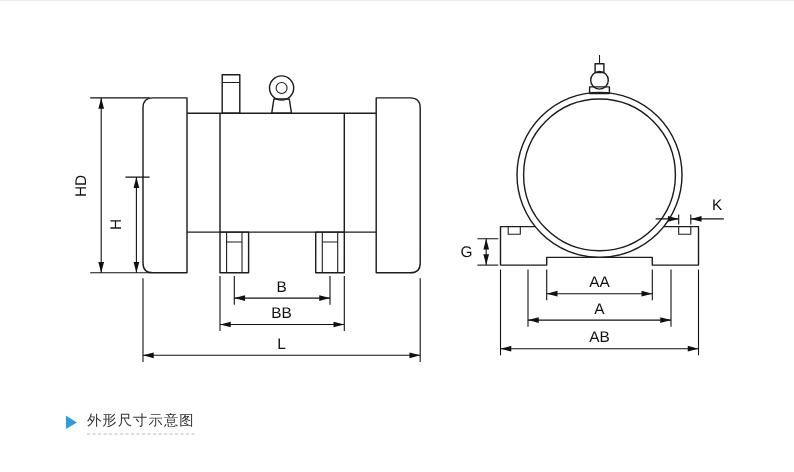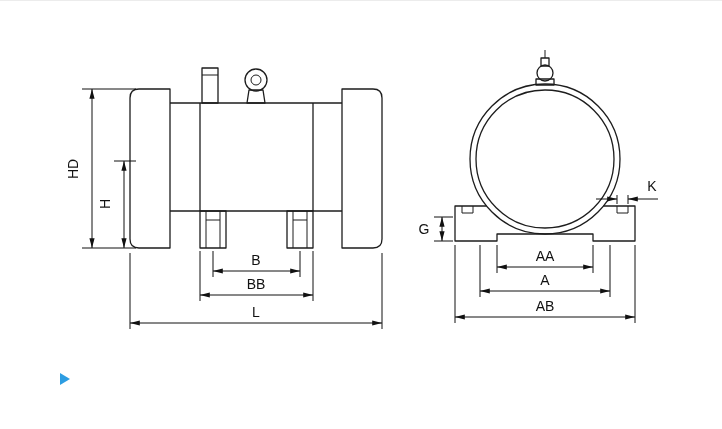--- a/index.html
+++ b/index.html
@@ -201,15 +201,16 @@
         <line class="dim" x1="455" y1="244" x2="455" y2="322"></line>
         <line class="dim" x1="635" y1="244" x2="635" y2="322"></line>
         <line class="dim" x1="455" y1="316" x2="635" y2="316" marker-start="url(#arrow)" marker-end="url(#arrow)"></line>
         <text class="dim-label" x="545" y="310" text-anchor="middle">AB</text>
       </g>
     </g>
   </svg>
 
   <div class="caption">
     <span class="tri"></span>
+    <span class="txt">外形尺寸示意图</span>
   </div>
 
 </div>
 
 </body></html>

